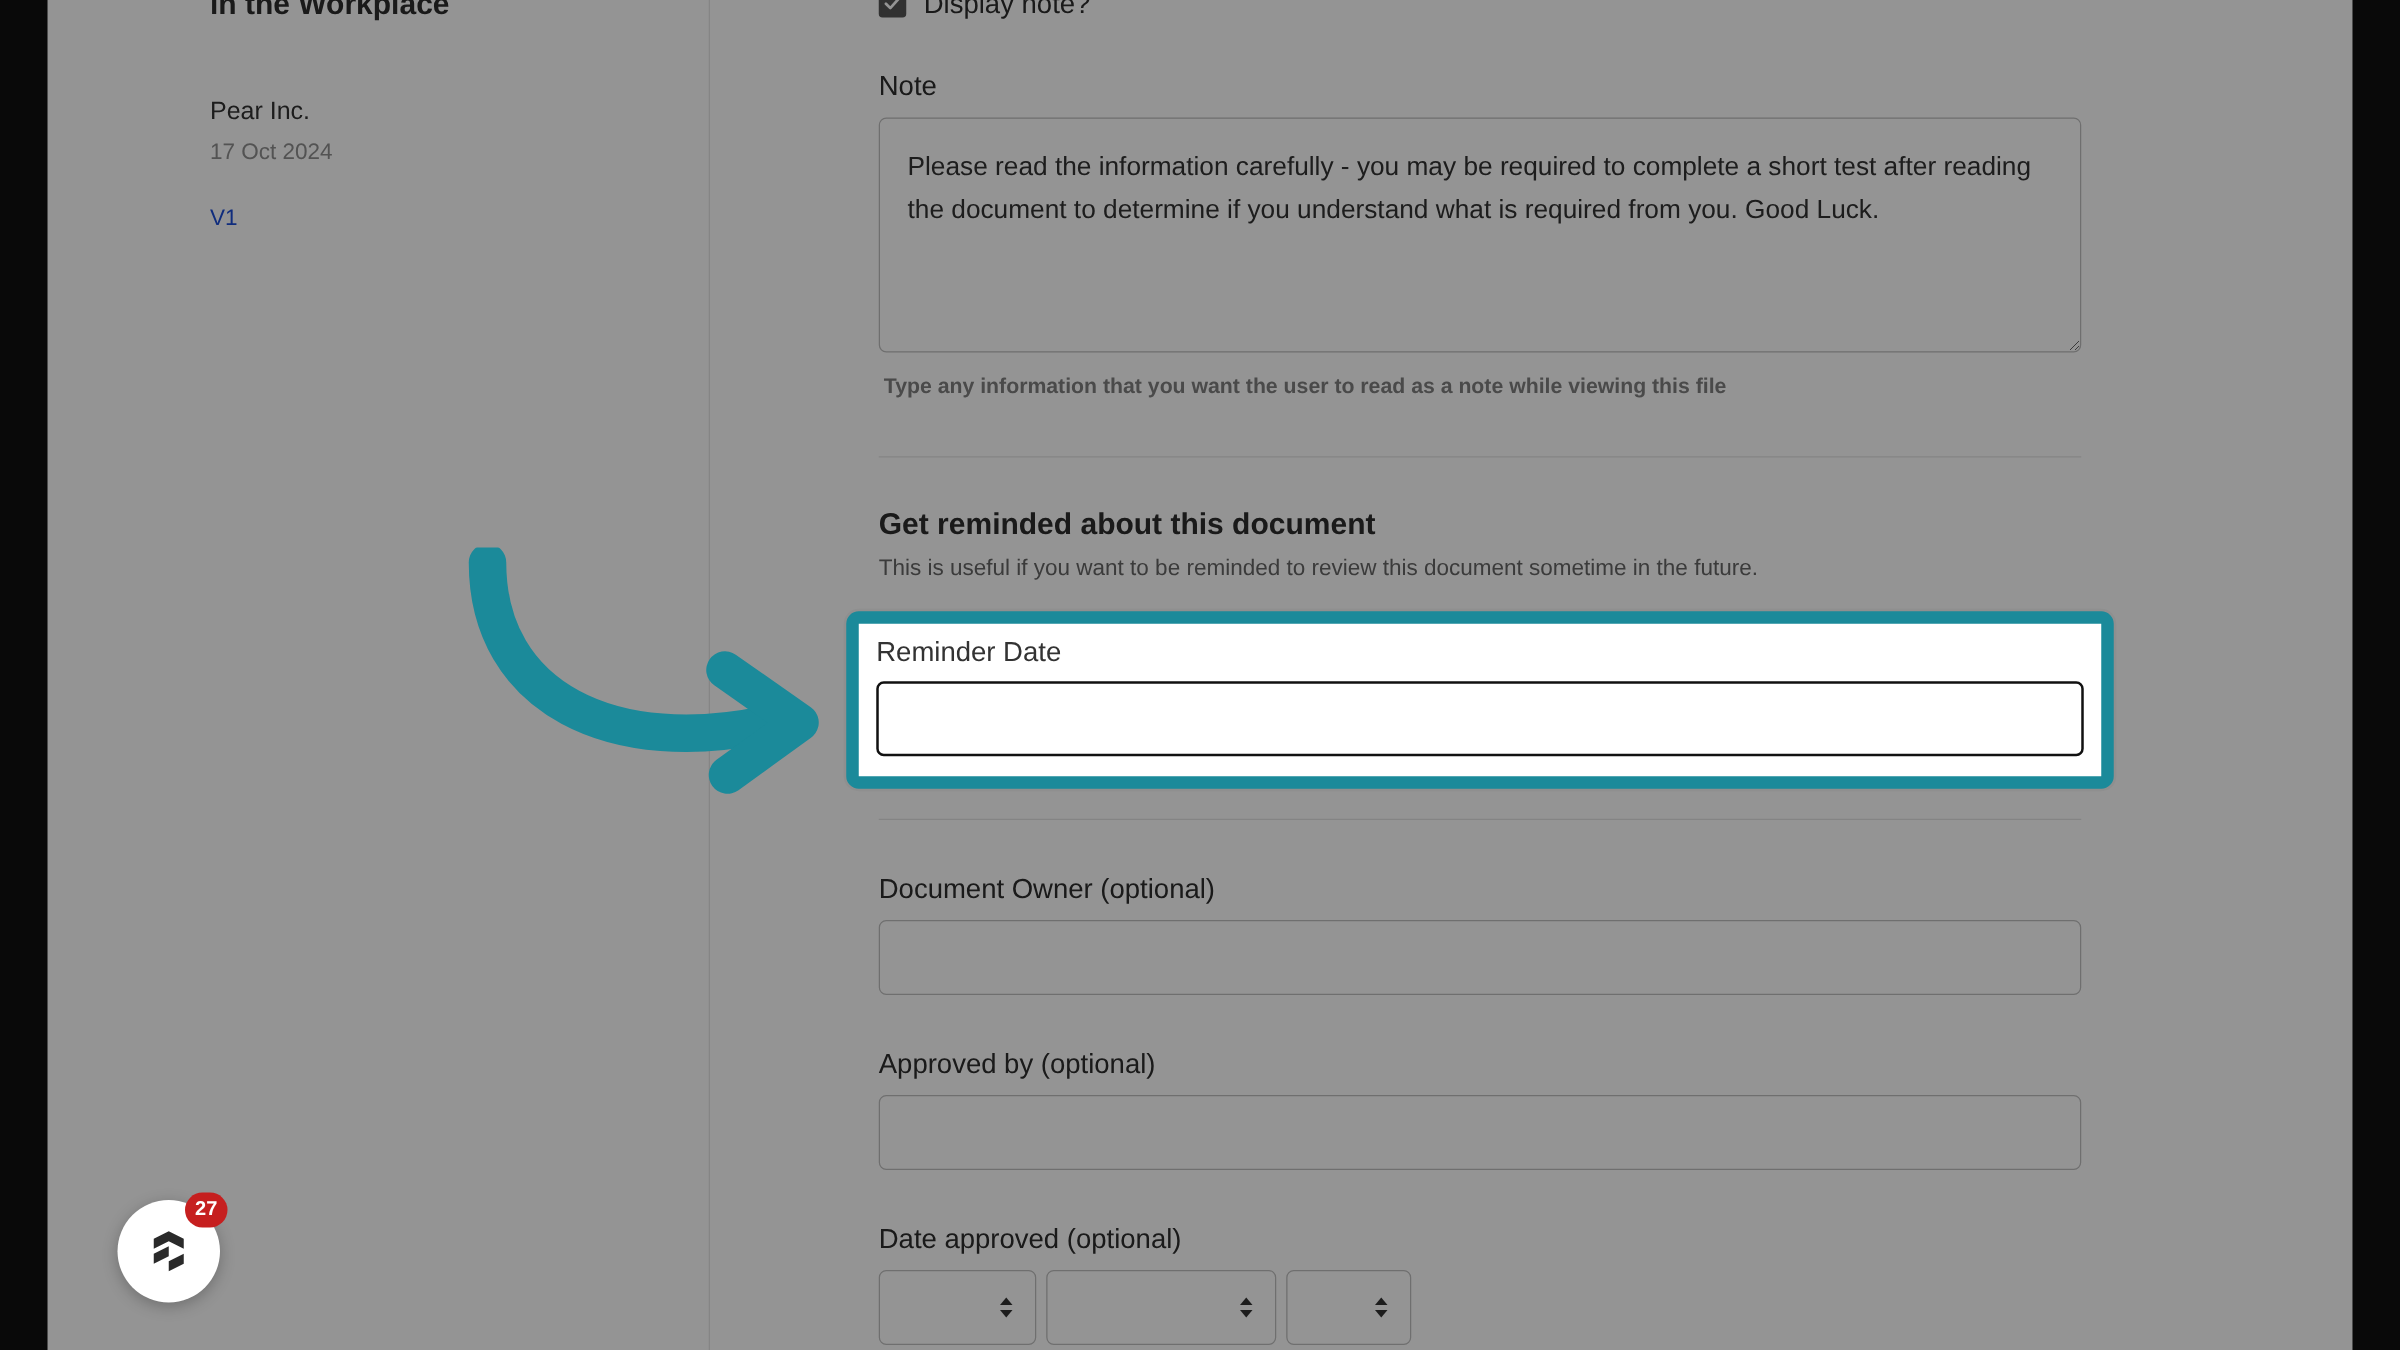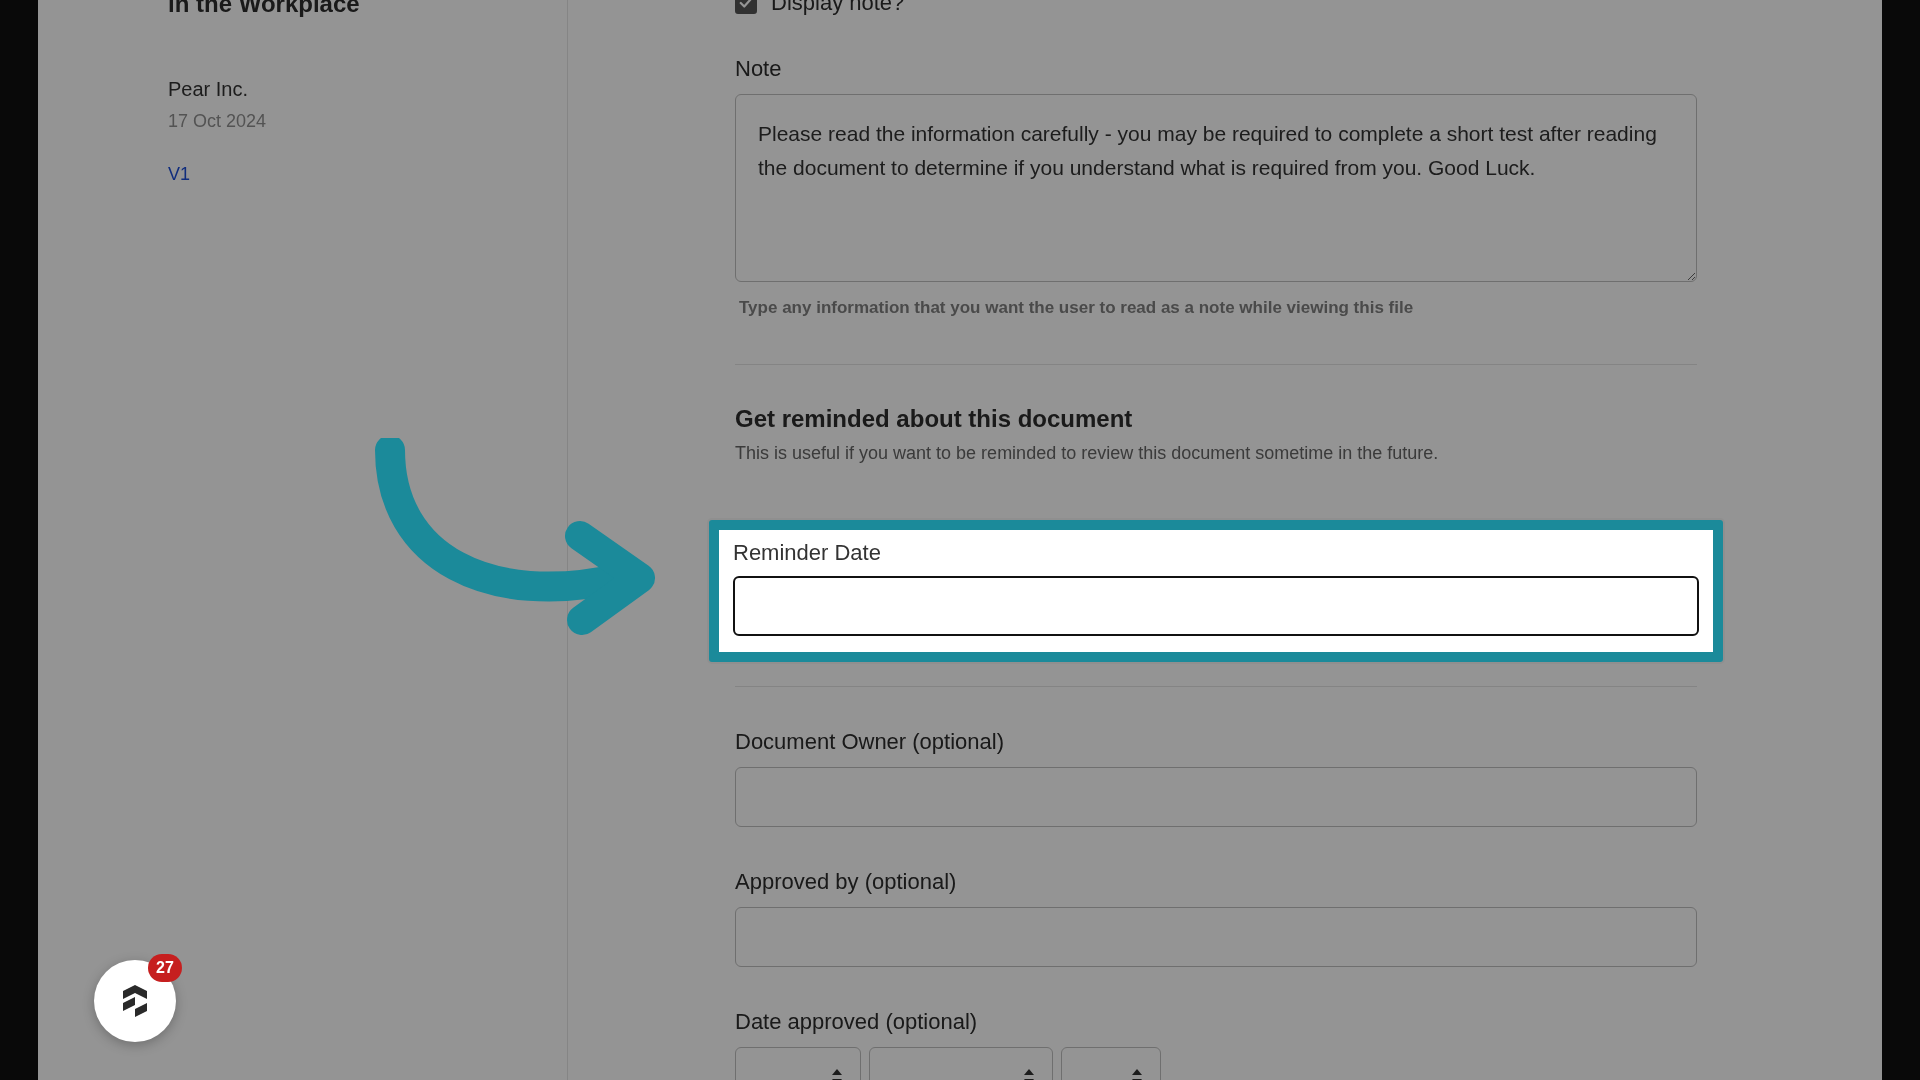--- a/index.html
+++ b/index.html
@@ -12,21 +12,20 @@
       background: rgba(0,0,0,0.42);
       z-index: 50;
       pointer-events: none;
     }
     
     .page {
       position: absolute;
       top: 0; left: 38px; width: 1844px; height: 1080px;
       background: #fff;
       display: flex;
-      gap: 32px;
     }
     .left-dark { position: absolute; top:0; left:0; width:38px; height:1080px; background:#111; }
     .right-dark { position: absolute; top:0; right:0; width:38px; height:1080px; background:#111; }
     
     .sidebar {
       width: 530px;
       border-right: 1px solid #e5e5e5;
       padding: 0 0 0 130px;
       position: relative;
     }
@@ -186,21 +185,21 @@
         <div class="helper">Type any information that you want the user to read as a note while viewing this file</div>
       </div>
 
       <hr class="divider">
 
       <div>
         <h2 class="big-label">Get reminded about this document</h2>
         <p class="hint">This is useful if you want to be reminded to review this document sometime in the future.</p>
       </div>
 
-      <div class="highlight-box" style="margin-top:56px; margin-left:-26px; width: calc(100% + 52px);">
+      <div class="highlight-box" style="margin-top:24px; margin-left:-26px; width: calc(100% + 52px); border-radius: 10px;">
         <label class="label">Reminder Date</label>
         <input class="text" type="text" value="" style="">
       </div>
 
       <hr class="divider" style="margin-top:24px;">
 
       <div class="field-block">
         <label class="label">Document Owner (optional)</label>
         <input class="text" type="text" value="" style="">
       </div>

